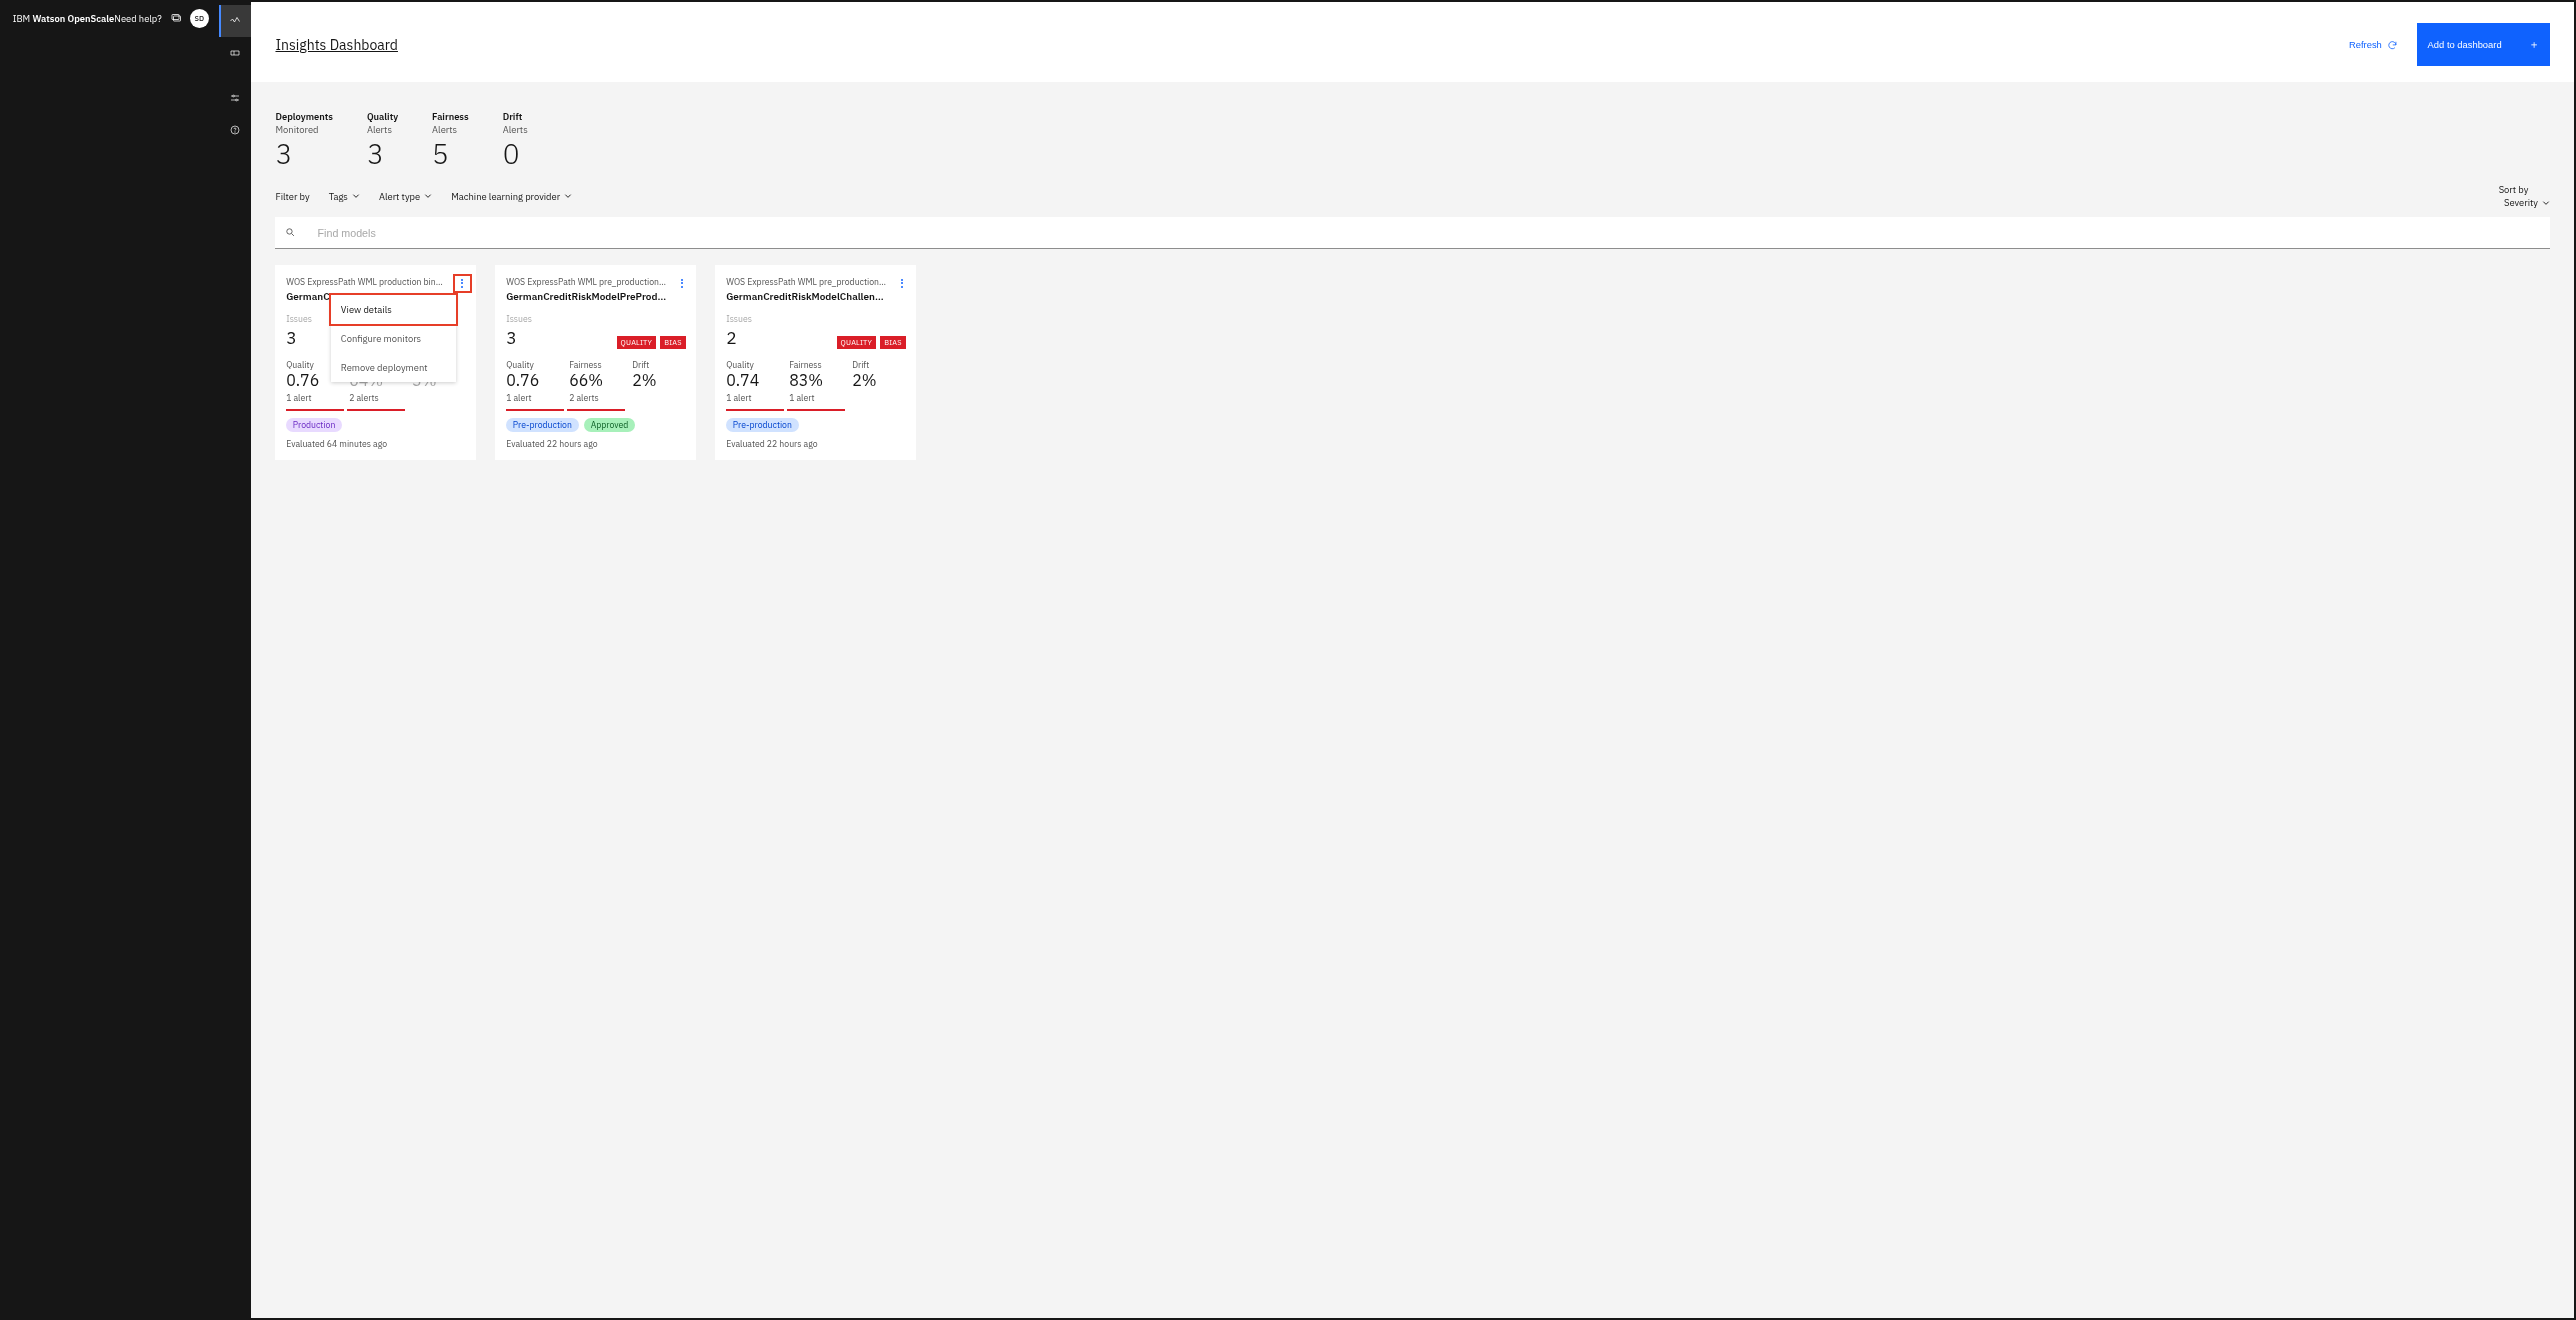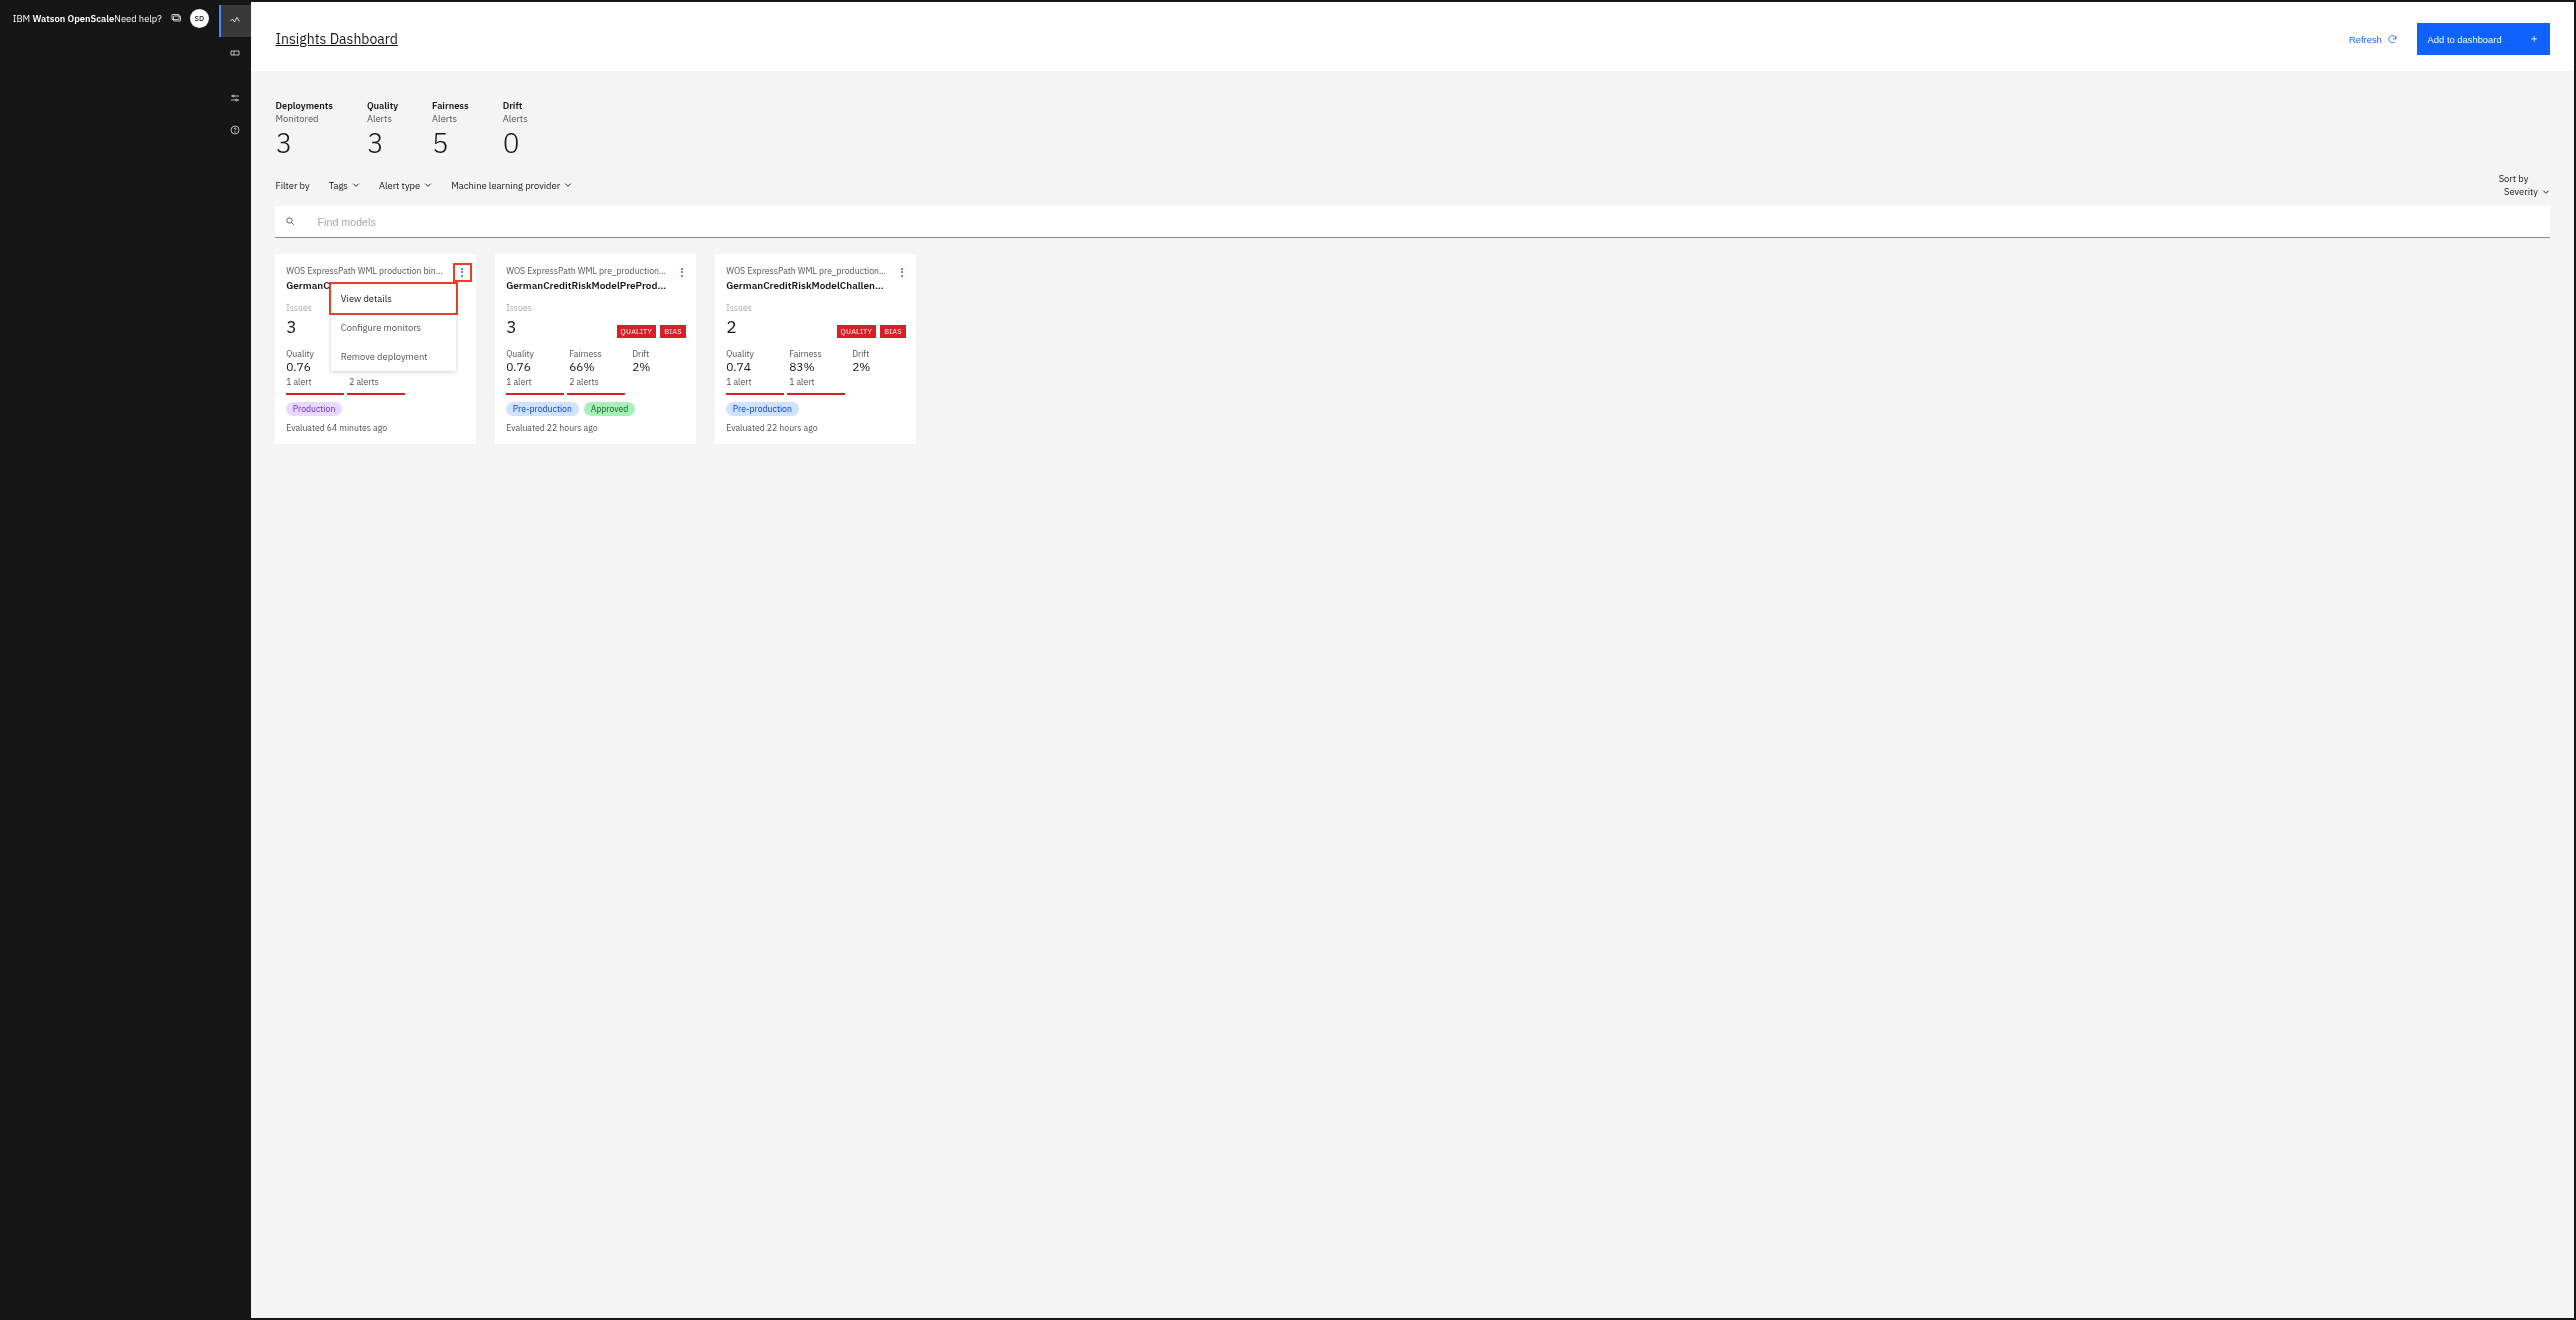--- a/index.html
+++ b/index.html
@@ -20,21 +20,21 @@
   .leftnav .nav-item { width:32px; height:32px; display:flex; align-items:center; justify-content:center; color:#fff; position:relative; }
   .leftnav .nav-item.active { background:#393939; }
   .leftnav .nav-item.active::before { content:""; position:absolute; left:0; top:0; bottom:0; width:2px; background:#4589ff; }
   .leftnav svg { width:12px; height:12px; }
   
   .main { flex:1; background:#fff; display:flex; flex-direction:column; min-width:0; }
   .page-header { padding:21.4px 24px 16px 24px; display:flex; align-items:center; justify-content:space-between; background:#fff; }
   .page-title { font-size:14px; font-weight:400;text-decoration:underline; }
   .header-actions { display:flex; align-items:center; gap:19px; }
   .btn-ghost { color:#0f62fe; font-size:9.4px; display:flex; align-items:center; gap:5.4px; cursor:pointer; background:none; border:none; }
-  .btn-primary { background:#0f62fe; color:#fff; font-size:9.4px; border:none; height:32px; padding:0 10.7px; display:flex; align-items:center; gap:27px; cursor:pointer; min-width:127px; }
+  .btn-primary { background:#0f62fe; color:#fff; font-size:9.4px; border:none; height:43px; padding:0 10.7px; display:flex; align-items:center; gap:27px; cursor:pointer; min-width:127px; }
   .btn-primary .plus { font-size:10.7px; }
   
   .content { flex:1; background:#f4f4f4; padding:16px 24px 32px 24px; overflow:auto; }
   
   .summary { display:flex; gap:34px; margin-bottom:13.4px;margin-top:12px; }
   .stat .stat-title { font-size:9.4px; font-weight:600; }
   .stat .stat-sub { font-size:9.4px; color:#525252; }
   .stat .stat-value { font-size:28px; font-weight:300; line-height:1.1; margin-top:2.7px;}
   
   .filters { display:flex; align-items:center; justify-content:space-between; margin:10.7px 0 8px 0; font-size:9.4px; }
@@ -56,21 +56,21 @@
   .kebab-dots { display:flex; flex-direction:column; gap:1.3px;}
   .kebab-dots span{ width:2px;height:2px;background:#0f62fe;border-radius:50%;}
   .issues-row{ display:flex; justify-content:space-between; align-items:flex-end; margin-top:10.7px;}
   .issues-label{font-size:8.7px;color:#a8a8a8;}
   .issues-count{font-size:17.4px; font-weight:400; margin-top:1.3px;}
   .alert-pills{display:flex; gap:4px;}
   .pill-alert{background:#da1e28;color:#fff;font-size:7.4px;padding:1.3px 4px;letter-spacing:0.2px;}
   .metrics{display:flex; gap:16px; margin-top:10.7px;}
   .metric{min-width:47px;}
   .m-label{font-size:8.7px;color:#525252;}
-  .m-value{font-size:12px;}
+  .m-value{font-size:16px;}
   .m-sub{font-size:8.7px;color:#525252;margin-top:1.3px;}
   .risk-bar{height:2px;background:transparent;display:flex;margin-top:6.7px;gap:2.7px;}
   .risk-seg{flex:1;height:2px;}
   .seg-red{background:#da1e28;}
   .seg-none{background:transparent;}
   .tags{margin-top:6.7px;display:flex;gap:5.4px;}
   .tag{border-radius:8px;padding:1.3px 6.7px;font-size:8.7px;}
   .tag.production{background:#e8daff;color:#6929c4;}
   .tag.preprod{background:#d0e2ff;color:#0043ce;}
   .tag.approved{background:#a7f0ba;color:#0e6027;}

